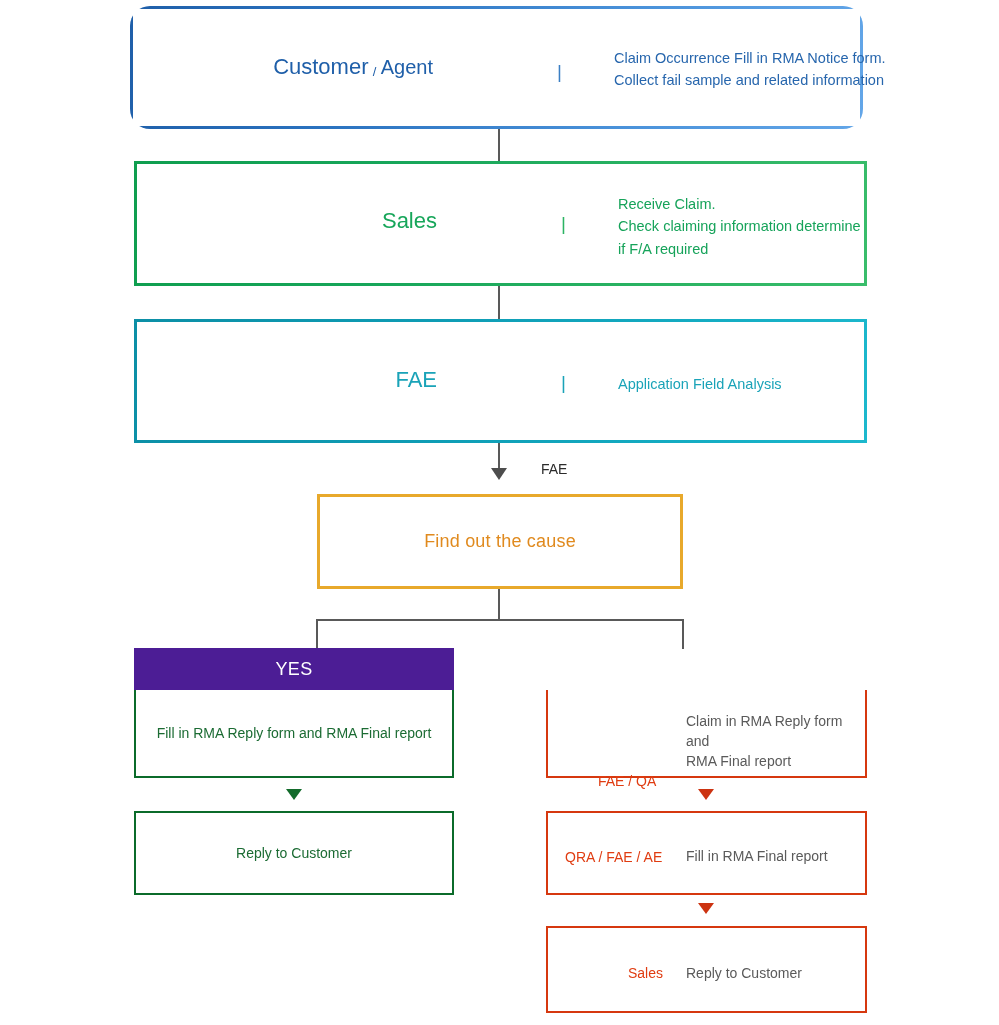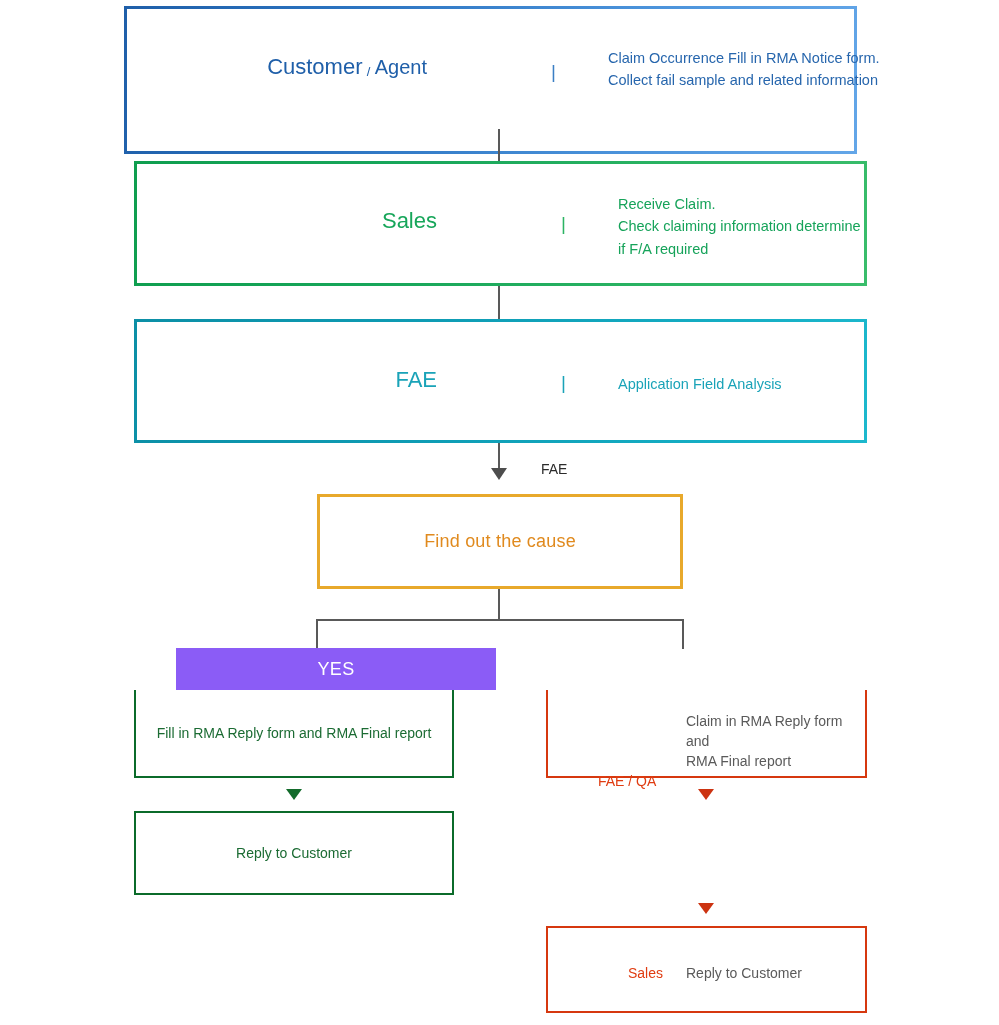--- a/index.html
+++ b/index.html
@@ -107,21 +107,21 @@
 
   
   .branch-head {
     display: flex;
     align-items: center;
     justify-content: center;
     color: #ffffff;
     font-size: 18px;
     letter-spacing: .4px;
   }
-  .head-yes { background: #8b5cf6; margin-left: 42px; }
+  .head-yes { background: #4c1d95; }
   .head-no  { background: #d1330a; }
 
   
   .branch-body {
     background: #ffffff;
     display: flex;
     align-items: center;
   }
   .body-yes { border: 2px solid #0b6b2a; border-top: none; }
   .body-no  { border: 2px solid #d6380f; border-top: none; }
@@ -147,21 +147,21 @@
     font-size: 14px;
     width: 100%;
     text-align: center;
   }
 </style>
 </head>
 <body>
 
 <div id="canvas">
 
-  <div class="abs grad-border" id="box-customer" style="left:124px; top:6px; width:733px; height:148px;">
+  <div class="abs grad-border" id="box-customer" style="left:130px; top:6px; width:733px; height:123px;border-radius:20px;">
     <div class="lane-inner">
       <div class="lane-role" style="left:60px; top:47px; width:240px; color:#1f5fa9; font-size:22px;"><span>Customer</span><span style="font-size:15px;"> </span><span style="font-size:13px; position:relative; top:2px;">/</span><span style="font-size:20px;"> Agent</span></div>
       <div class="lane-sep" style="left:424px; top:53px; color:#3b7fc4; font-size:19px;">|</div>
       <div class="lane-desc" style="left:481px; top:38px; width:400px; color:#2766ad; font-size:14.5px;">Claim Occurrence Fill in RMA Notice form.
 Collect fail sample and related information</div>
     </div>
   </div>
 
   <div class="conn-v abs" style="left:498px; top:129px; height:32px;"></div>
 
@@ -213,20 +213,24 @@
 
 
   <div class="abs branch-body body-no" style="left:546px; top:690px; width:321px; height:88px;">
     <span class="cell-role cell-role-red" style="left:50px; top:38px;margin-top:46px;">FAE / QA</span>
     <span class="cell-text cell-text-gray" style="left:138px; top:22px; width:170px;">Claim in RMA Reply form and
 RMA Final report</span>
   </div>
 
   <div class="tri-small tri-red" style="left:698px; top:789px;"></div>
 
+  <div class="abs branch-body body-solo-red" style="left:546px; top:811px; width:321px; height:84px;">
+    <span class="cell-role cell-role-red" style="left:17px; top:37px;">QRA / FAE / AE</span>
+    <span class="cell-text cell-text-gray" style="left:138px; top:34px; width:180px;">Fill in RMA Final report</span>
+  </div>
 
   <div class="tri-small tri-red" style="left:698px; top:903px;"></div>
 
   <div class="abs branch-body body-solo-red" style="left:546px; top:926px; width:321px; height:87px;">
     <span class="cell-role cell-role-red" style="left:80px; top:38px;">Sales</span>
     <span class="cell-text cell-text-gray" style="left:138px; top:36px; width:180px;">Reply to Customer</span>
   </div>
 
 </div>
 

